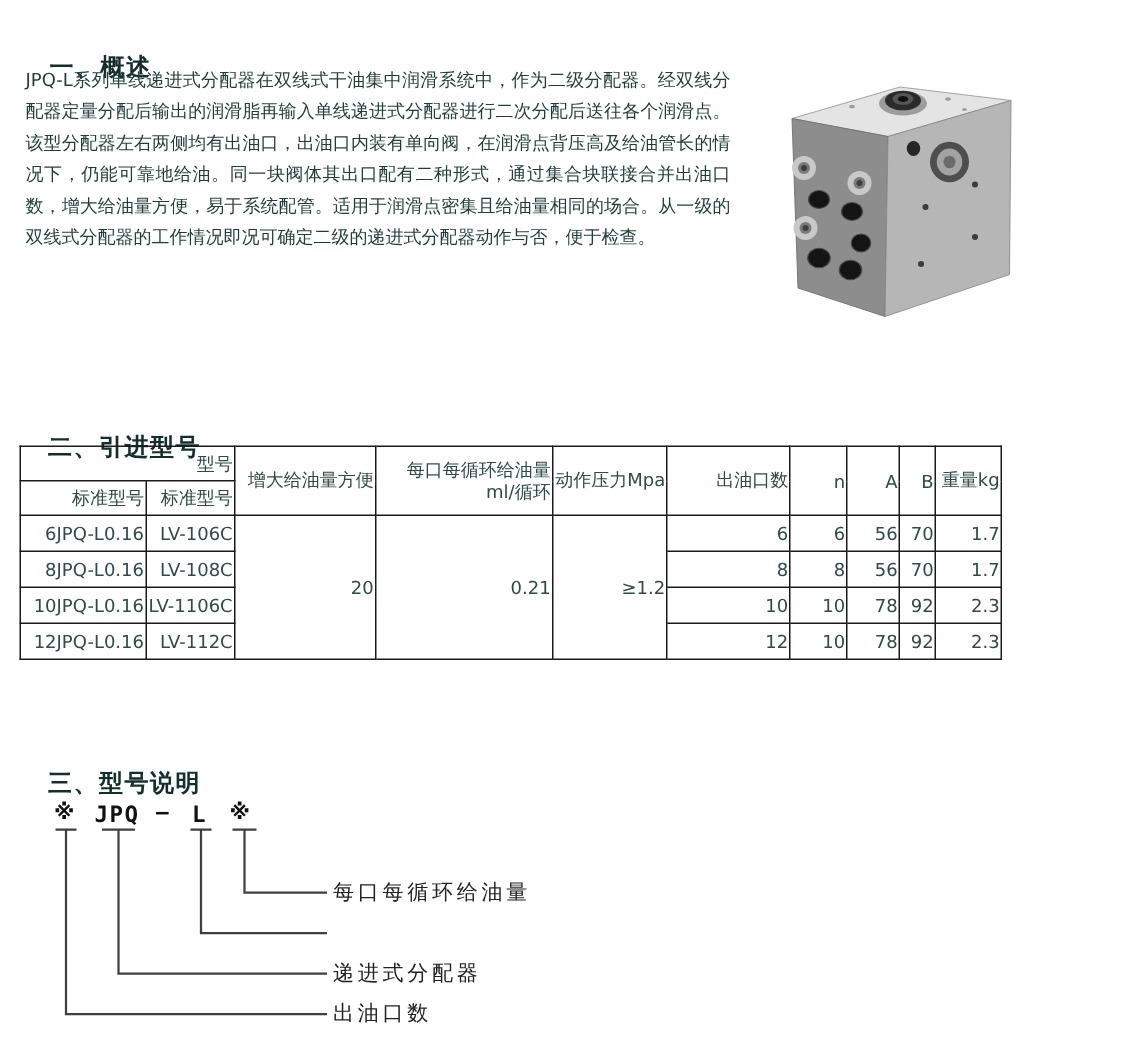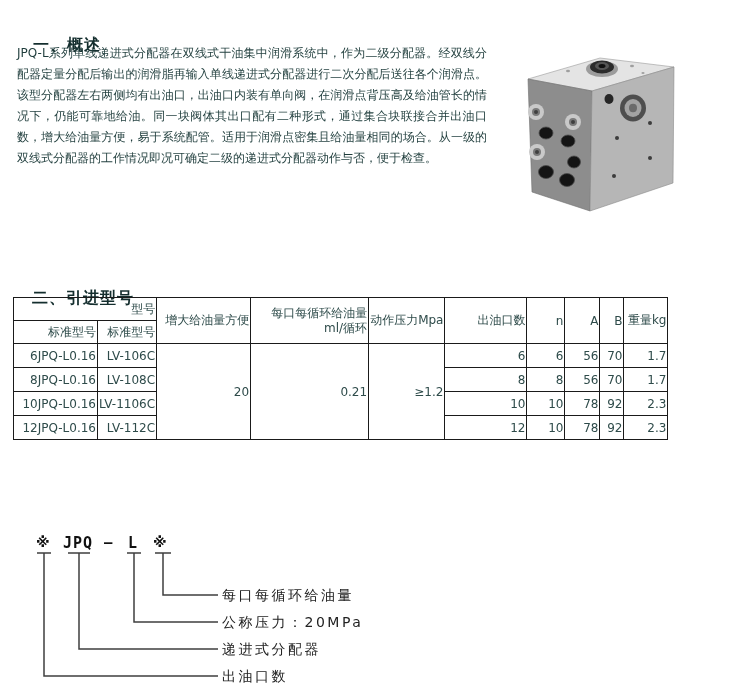--- a/index.html
+++ b/index.html
@@ -153,34 +153,34 @@
         <td>12</td>
         <td>10</td>
         <td>78</td>
         <td>92</td>
         <td>2.3</td>
       </tr>
     </tbody>
   </table>
 
 
+  <h2 class="h h3pos">三、型号说明</h2>
 
   <div class="diagram">
     <span class="f" style="left:36px">※</span>
     <span class="f code" style="left:63px">JPQ</span>
     <span class="f" style="left:104px">–</span>
     <span class="f code" style="left:128px">L</span>
     <span class="f" style="left:153px">※</span>
 
     <svg class="lines" viewBox="0 0 753 164" aria-hidden="true">
       <path d="M37 23 H51 M44 23 V146 H218"></path>
       <path d="M68 23 H90 M79 23 V119 H218"></path>
       <path d="M127 23 H141 M134 23 V92 H218"></path>
       <path d="M155 23 H171 M163 23 V65 H218"></path>
     </svg>
 
     <div class="callout" style="top:57px">每口每循环给油量</div>
-    <div class="callout" style="top:84px">公称压力：20MPa</div>
     <div class="callout" style="top:111px">递进式分配器</div>
     <div class="callout" style="top:138px">出油口数</div>
   </div>
 
 </div>
 
 </body></html>

